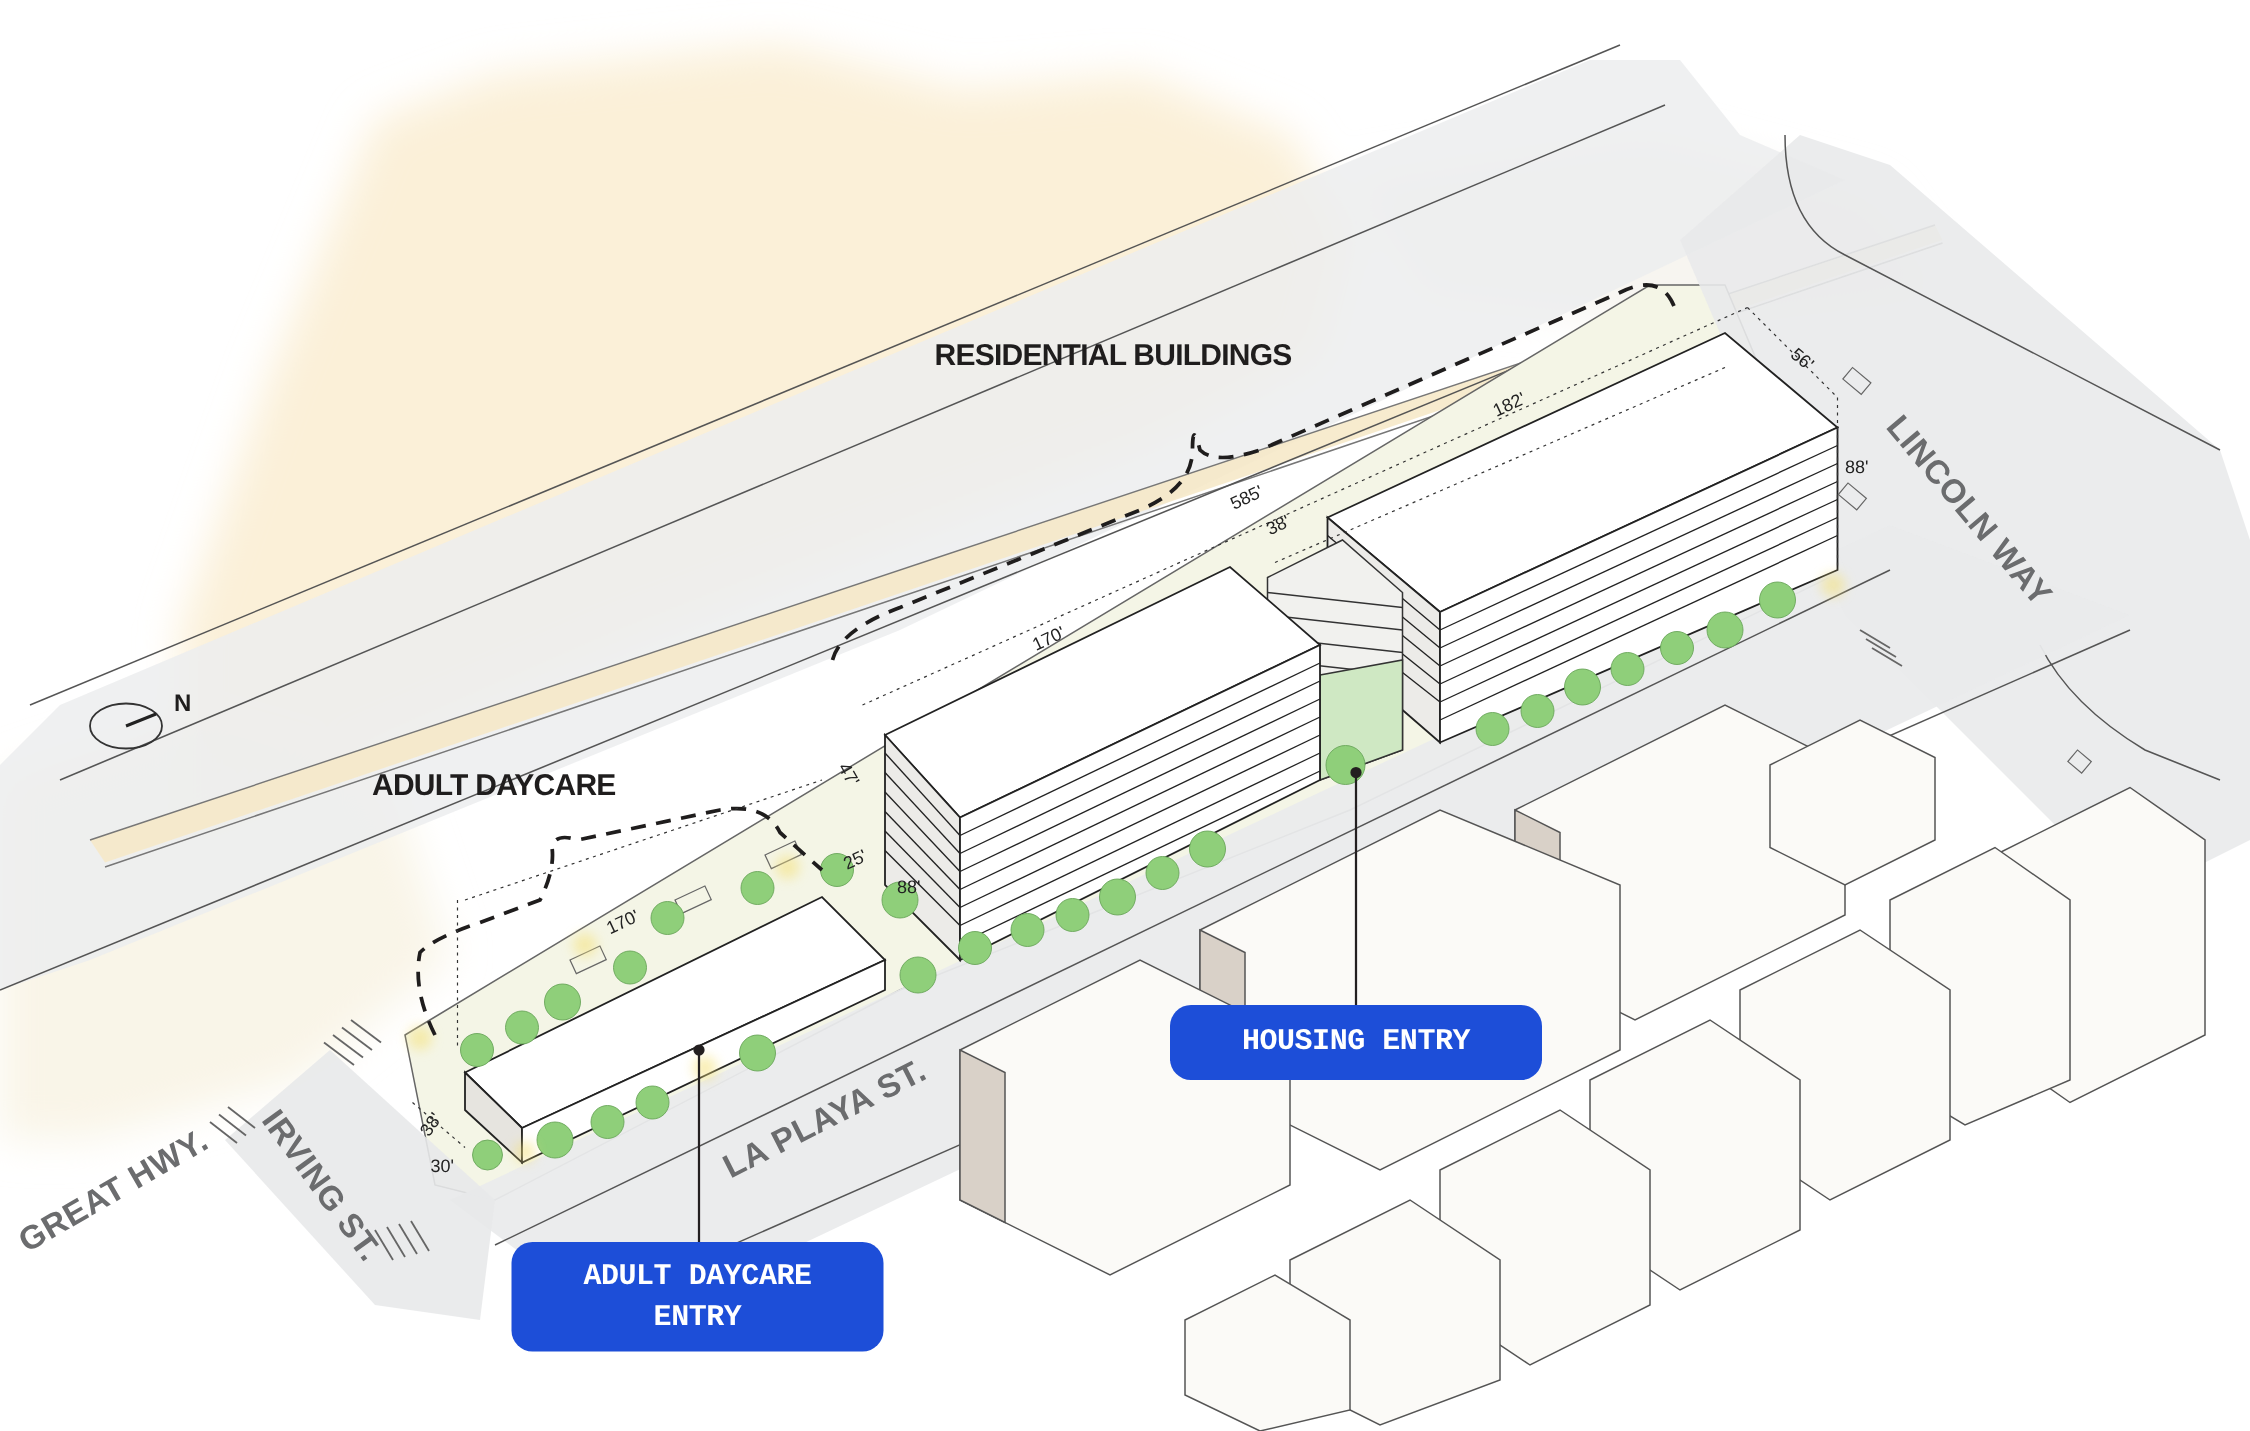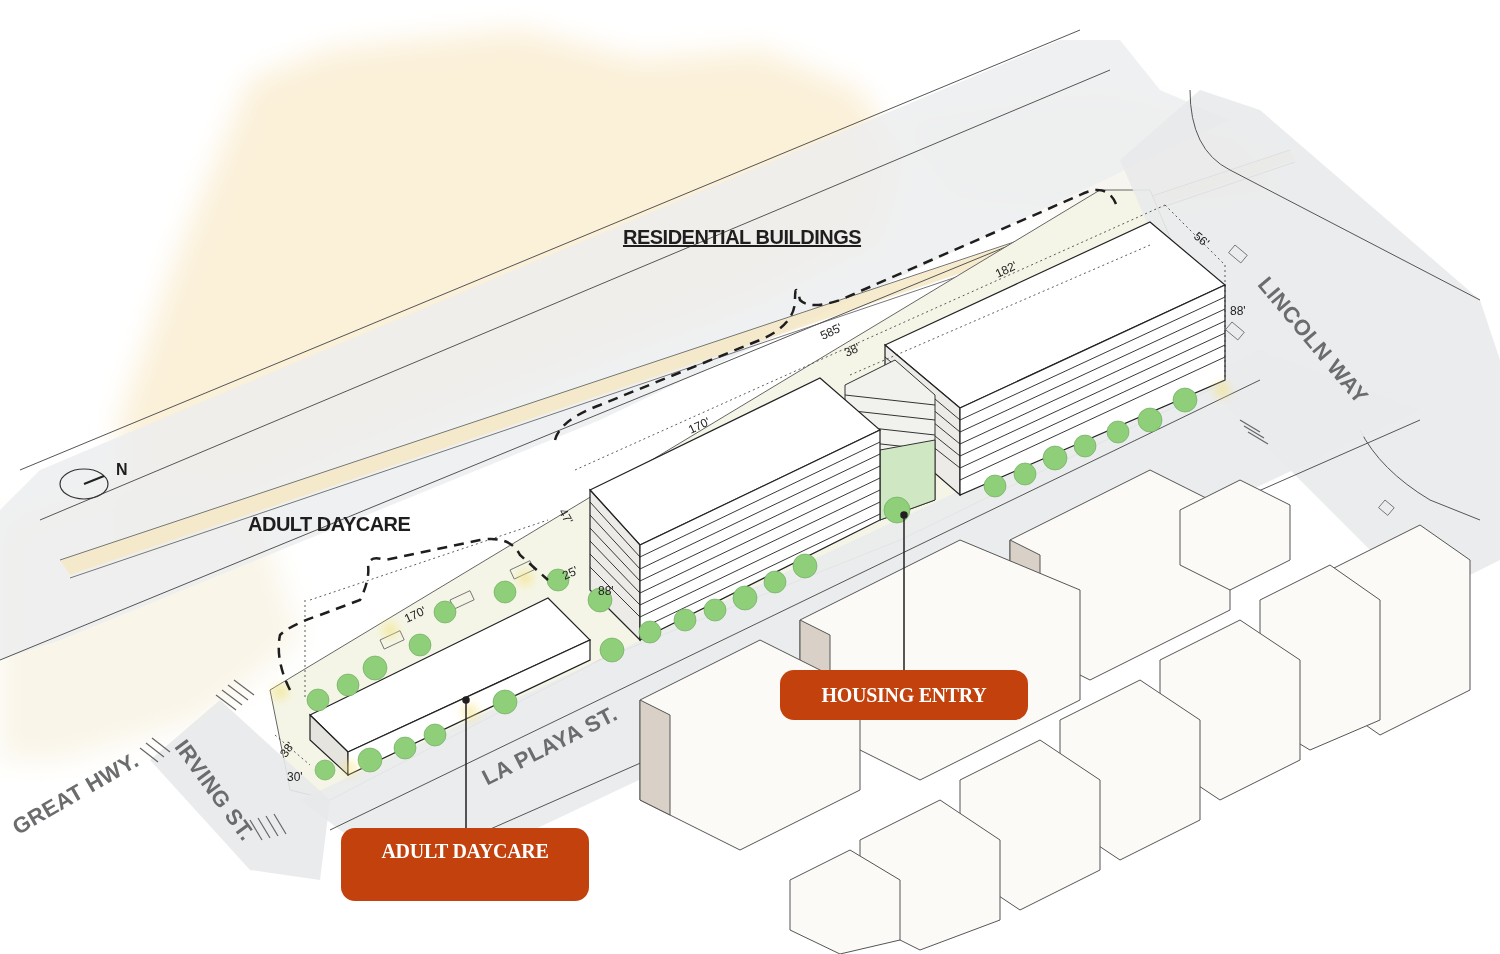--- a/index.html
+++ b/index.html
@@ -6,22 +6,22 @@
   body { width: 1500px; height: 954px; position: relative; overflow: hidden;
          font-family: "Liberation Sans", sans-serif; }
   #canvas { position: absolute; left: 0; top: 0; width: 1500px; height: 954px; }
   .label-plain { position: absolute; font-family: "Liberation Sans", sans-serif; font-weight: 700;
                  color: #1f1d1d; font-size: 20px; letter-spacing: -0.5px; white-space: nowrap; }
   .street { position: absolute; font-family: "Liberation Sans", sans-serif; font-weight: 700;
             color: #6b6c6e; font-size: 22px; white-space: nowrap; letter-spacing: 0.5px;
             transform-origin: left top; }
   .dim { position: absolute; font-family: "Liberation Sans", sans-serif; font-size: 12px;
          color: #222; white-space: nowrap; transform-origin: left top; }
-  .callout { position: absolute; background: #c2410c; color: #ffffff; border-radius: 14px;
-             font-family: Liberation Serif, serif; font-weight: 700; font-size: 20px;
+  .callout { position: absolute; background: #1d4ed8; color: #ffffff; border-radius: 14px;
+             font-family: Liberation Mono, monospace; font-weight: 700; font-size: 20px;
              text-align: center; line-height: 27px; letter-spacing: -0.3px; }
   .north-n { position: absolute; font-family: "Liberation Sans", sans-serif; font-weight: 700;
              font-size: 16px; color: #1f1d1d; }
 </style>
 </head>
 <body>
 
 <svg id="canvas" viewBox="0 0 1500 954" xmlns="http://www.w3.org/2000/svg">
   <defs>
     <filter id="blur8">
@@ -223,21 +223,21 @@
   </g>
 
   <g>
     <ellipse cx="84" cy="484" rx="24" ry="15" fill="none" stroke="#333" stroke-width="1.2"></ellipse>
     <line x1="84" y1="484" x2="104" y2="476" stroke="#222" stroke-width="2"></line>
   </g>
 </svg>
 
 <div class="north-n" style="left:116px; top:461px;">N</div>
 
-<div class="label-plain" style="left:623px; top:226px;text-decoration:underline;">RESIDENTIAL BUILDINGS</div>
+<div class="label-plain" style="left:623px; top:226px;">RESIDENTIAL BUILDINGS</div>
 <div class="label-plain" style="left:248px; top:513px;">ADULT DAYCARE</div>
 
 <div class="street" style="left:8px; top:818px; transform: rotate(-30deg);">GREAT HWY.</div>
 <div class="street" style="left:190px; top:735px; transform: rotate(54deg);">IRVING ST.</div>
 <div class="street" style="left:478px; top:768px; transform: rotate(-27deg);">LA PLAYA ST.</div>
 <div class="street" style="left:1272px; top:272px; transform: rotate(50deg);">LINCOLN WAY</div>
 
 <div class="dim" style="left:818px; top:330px; transform: rotate(-25deg);">585'</div>
 <div class="dim" style="left:993px; top:268px; transform: rotate(-25deg);">182'</div>
 <div class="dim" style="left:1200px; top:229px; transform: rotate(40deg);">56'</div>
@@ -249,13 +249,14 @@
 <div class="dim" style="left:560px; top:570px; transform: rotate(-25deg);">25'</div>
 <div class="dim" style="left:402px; top:613px; transform: rotate(-25deg);">170'</div>
 <div class="dim" style="left:277px; top:752px; transform: rotate(-55deg);">38'</div>
 <div class="dim" style="left:287px; top:770px;">30'</div>
 
 <div class="callout" style="left:780px; top:670px; width:248px; height:50px; line-height:50px;">
   <span>HOUSING ENTRY</span>
 </div>
 <div class="callout" style="left:341px; top:828px; width:248px; height:73px; padding-top:10px; box-sizing:border-box;">
   <div>ADULT DAYCARE</div>
+  <div>ENTRY</div>
 </div>
 
 </body></html>

